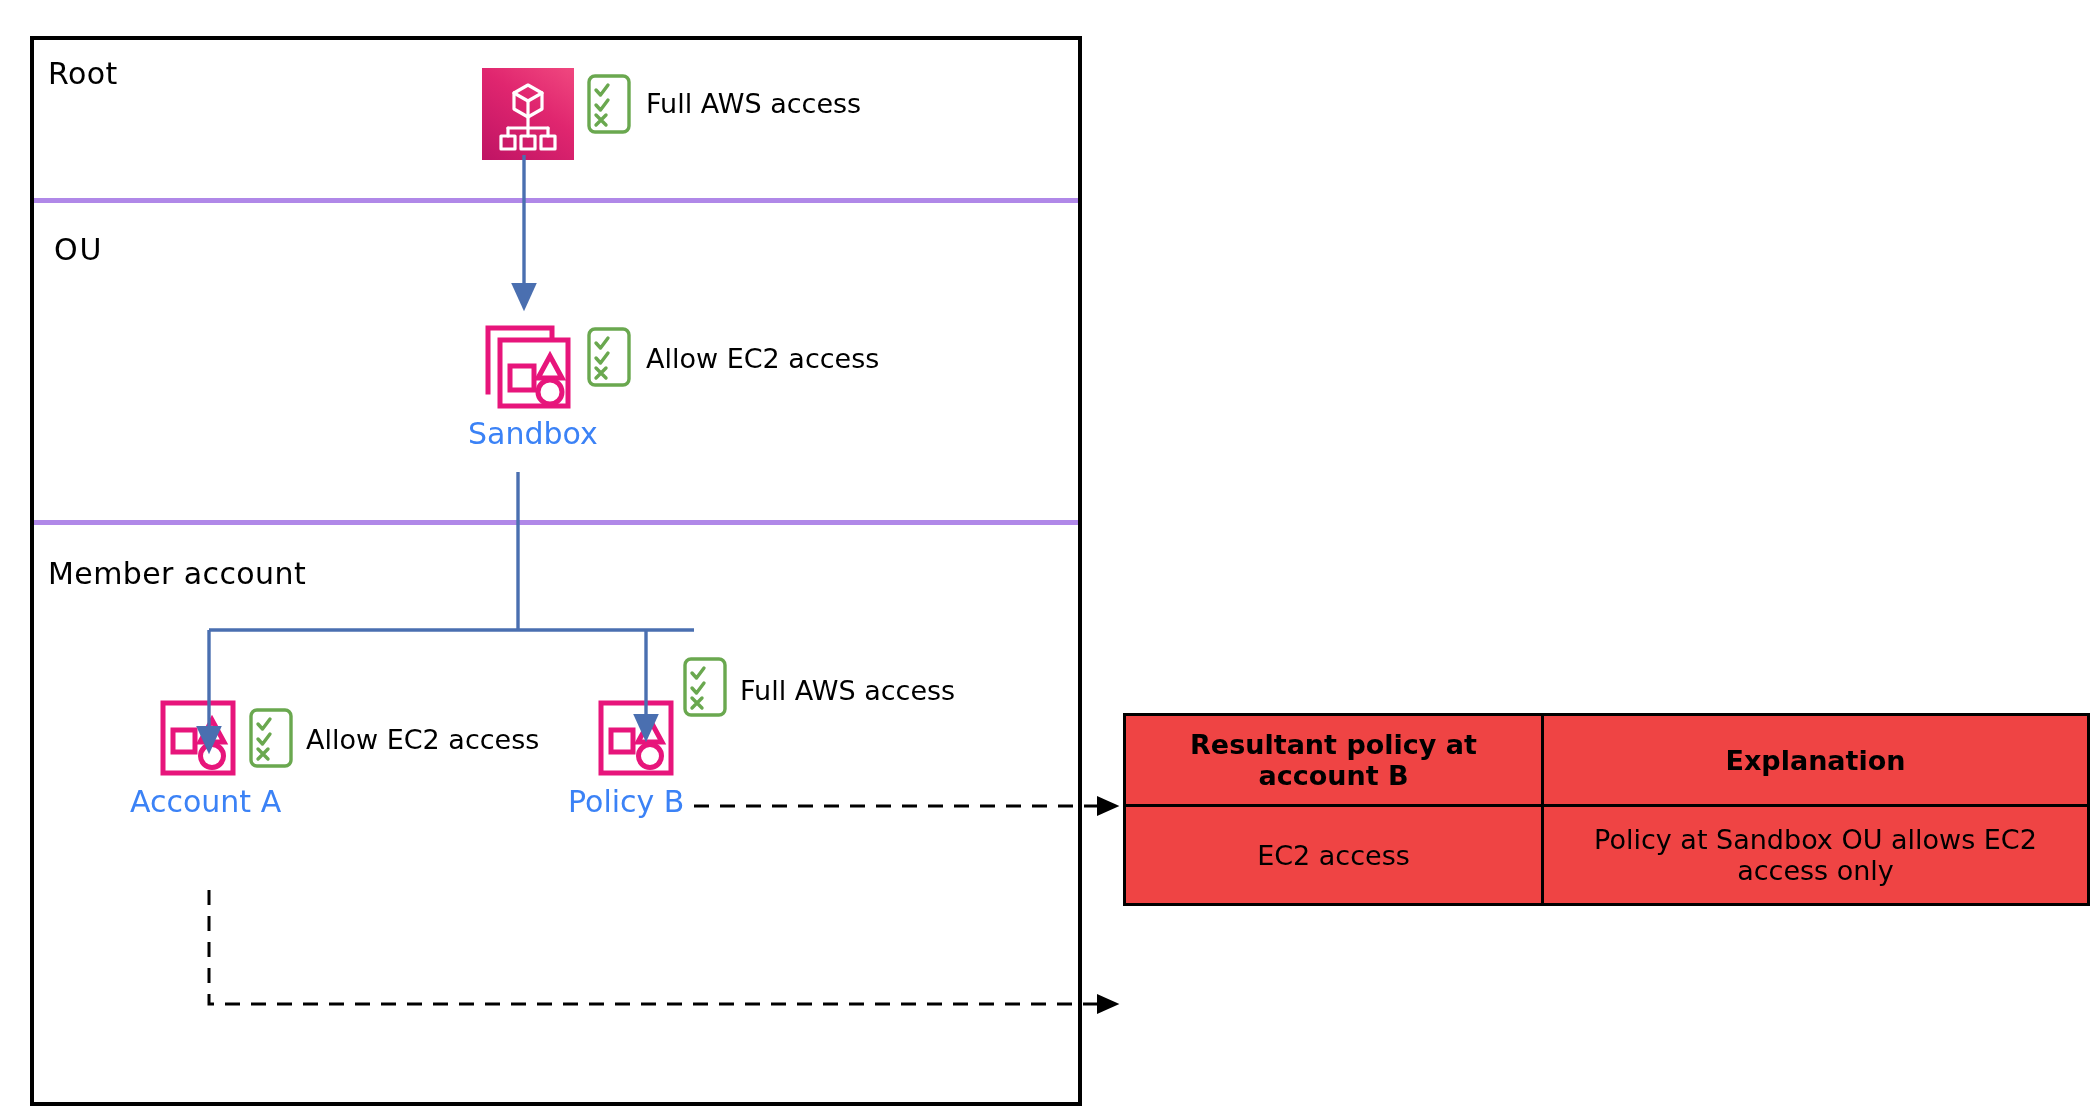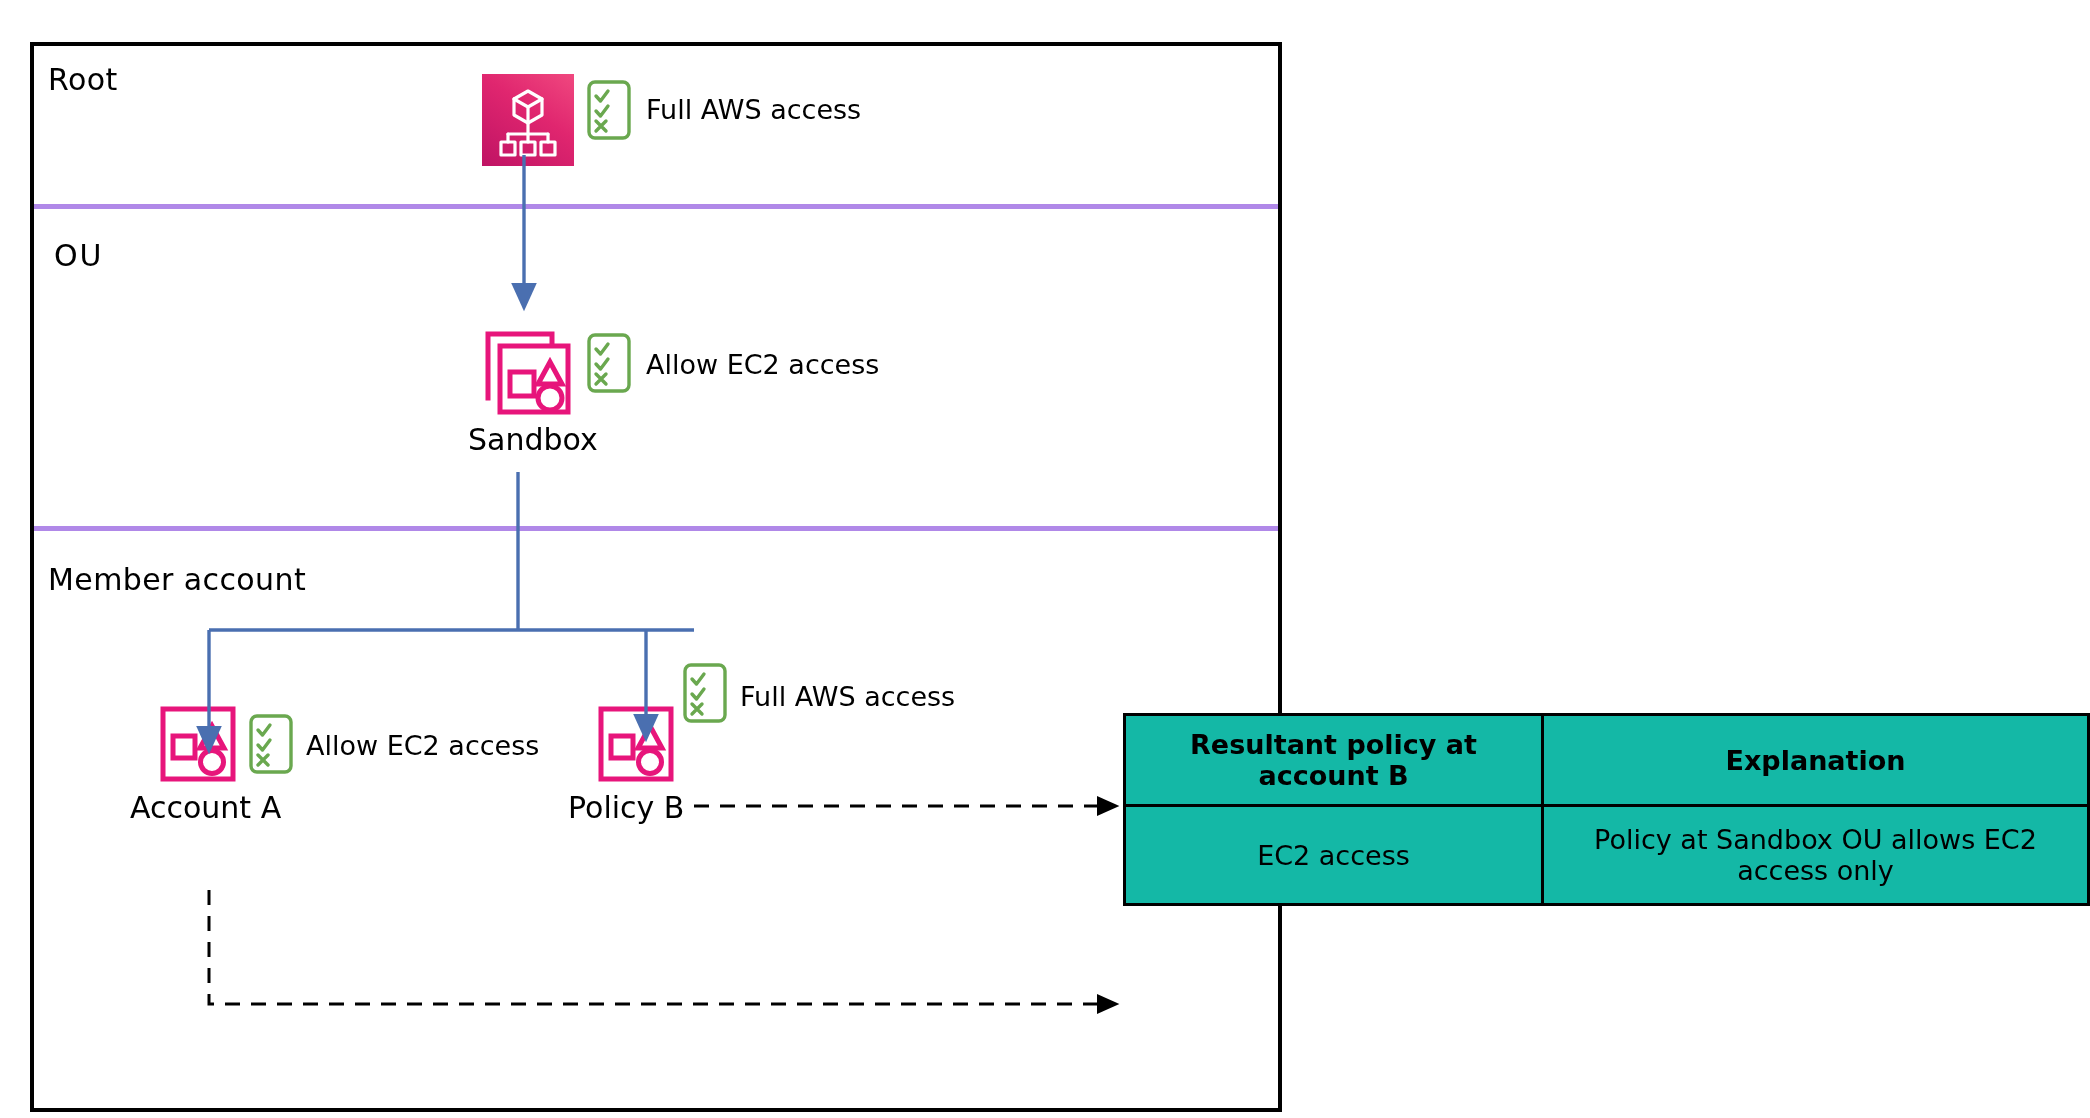--- a/index.html
+++ b/index.html
@@ -19,22 +19,22 @@
     position: absolute;
     left: 0; top: 0;
     width: 2090px;
     height: 1118px;
   }
 
   
   .org-box {
     position: absolute;
     left: 30px;
-    top: 42px;
-    width: 1252px;
+    top: 36px;
+    width: 1052px;
     height: 1070px;
     border: 4px solid #000000;
     box-sizing: border-box;
     background: #ffffff;
   }
 
   .divider {
     position: absolute;
     left: 0;
     height: 5px;
@@ -75,21 +75,21 @@
   
   .policy-icon {
     width: 46px;
     height: 62px;
     display: block;
   }
 
   .node-caption {
     position: absolute;
     font-size: 30px;
-    color: #000000;
+    color: #3b82f6;
     white-space: nowrap;
   }
 
   .policy-text {
     font-size: 27px;
     color: #000000;
     white-space: nowrap;
     line-height: 1;
   }
 
@@ -99,21 +99,21 @@
     left: 0; top: 0;
     width: 2090px;
     height: 1118px;
     pointer-events: none;
   }
 
   
   .result-table {
     position: absolute;
     border-collapse: collapse;
-    background: #14b8a6;
+    background: #ef4444;
     table-layout: fixed;
   }
   .result-table td {
     border: 3px solid #000000;
     text-align: center;
     vertical-align: middle;
     color: #000000;
     font-size: 27px;
     padding: 6px 10px;
   }

